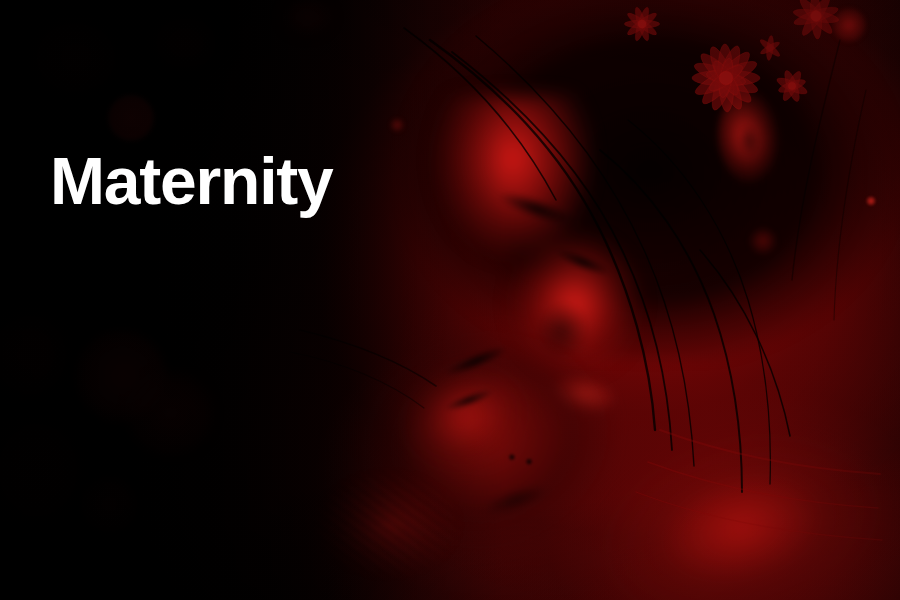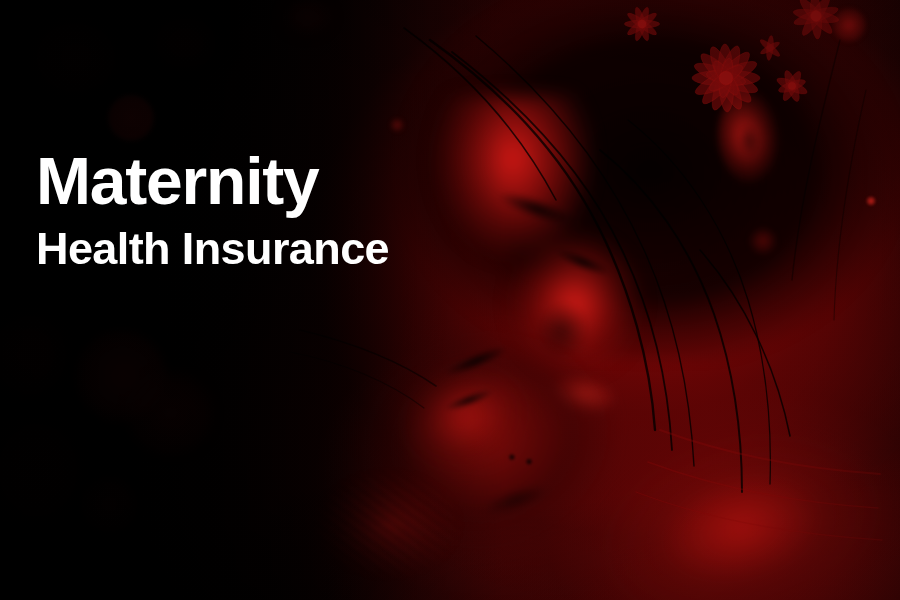--- a/index.html
+++ b/index.html
@@ -190,21 +190,21 @@
   .vignette {
     position: absolute;
     inset: 0;
     background: radial-gradient(ellipse 82% 86% at 58% 48%, rgba(0,0,0,0) 42%, rgba(0,0,0,0.55) 100%);
     pointer-events: none;
   }
 
   
   .content {
     position: absolute;
-    left: 36px;
+    left: 50px;
     top: 148px;
     width: 430px;
     z-index: 10;
   }
   .headline-1 {
     margin: 0;
     color: #ffffff;
     font-size: 66px;
     font-weight: 700;
     letter-spacing: -1.2px;
@@ -367,16 +367,15 @@
     <div class="bokeh bk10"></div>
     <div class="bokeh bk11"></div>
     <div class="bokeh bk13"></div>
   </div>
 
   <div class="scrim"></div>
   <div class="vignette"></div>
 
   <div class="content">
     <h1 class="headline-1">Maternity</h1>
-    <h2 class="headline-2">Health Insurance</h2>
   </div>
 
 </div>
 
 </body></html>

